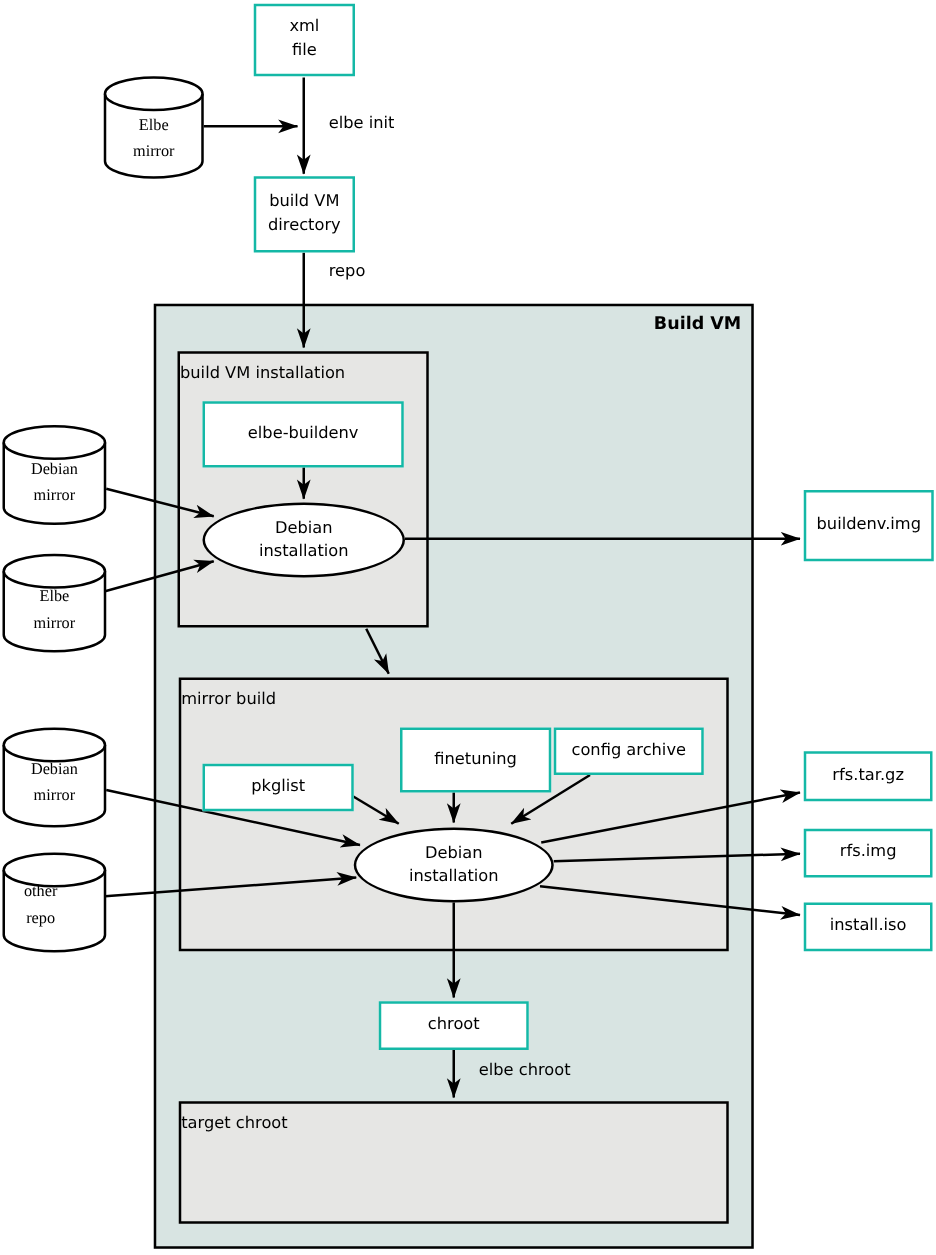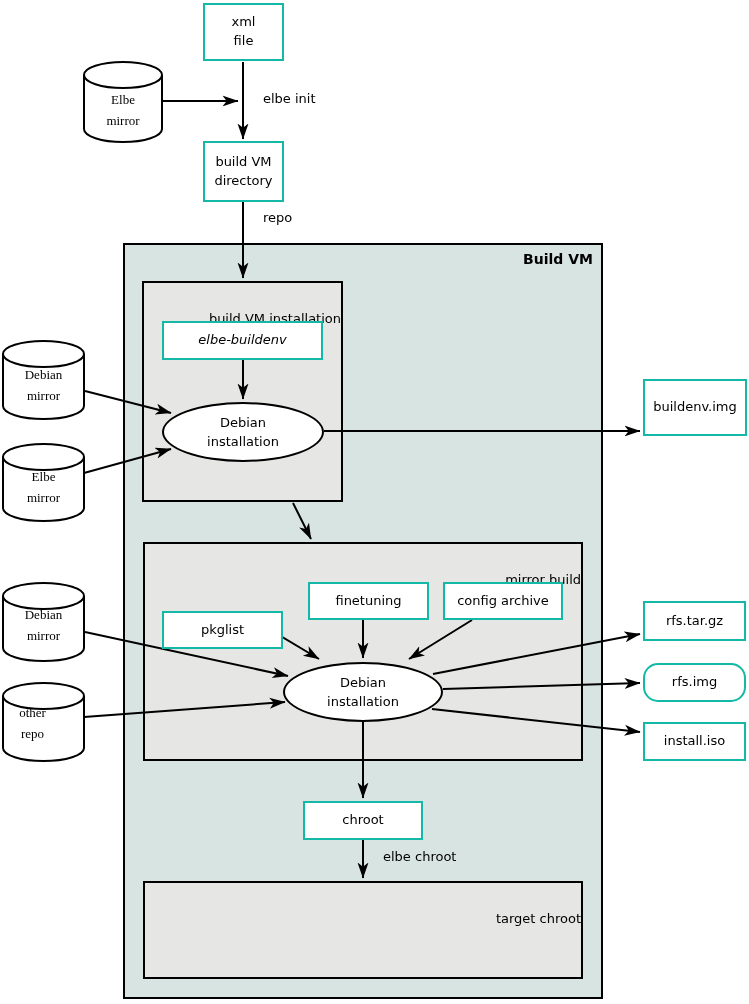--- a/index.html
+++ b/index.html
@@ -12,21 +12,21 @@
   .buildvm {
     position:absolute; left:123px; top:243px; width:480px; height:756px;
     background:var(--container-bg,#d8e4e2); border:2px solid #000;
   }
   .container-label {
     position:absolute; top:6px; right:8px; font-weight:bold; font-size:14px;
   }
   .group {
     position:absolute; background:var(--group-bg,#e6e6e4); border:2px solid #000;
   }
-  .group-label { text-align:right; padding-top:8px;margin-top:20px; }
+  .group-label { text-align:left; padding-top:8px; }
   .box {
     position:absolute; background:var(--node-bg,#ffffff); border:2px solid #14b8a6;
     display:flex; align-items:center; justify-content:center; text-align:center;
     white-space:pre-line; line-height:1.45;
   }
   .ellipse {
     position:absolute; background:var(--node-bg,#ffffff); border:2px solid #000;
     border-radius:50%; display:flex; align-items:center; justify-content:center;
     text-align:center; white-space:pre-line; line-height:1.5;
   }
@@ -107,39 +107,39 @@
     <line x1="363" y1="722" x2="363" y2="798" marker-end="url(#arrow)"></line>
     <line x1="363" y1="840" x2="363" y2="878" marker-end="url(#arrow)"></line>
   </svg>
 
   <div class="box" style="left:203px; top:3px; width:81px; height:58px;">xml
 file</div>
 
   <div class="box" style="left:203px; top:141px; width:81px; height:61px;">build VM
 directory</div>
 
-  <div class="box" style="left:162px; top:321px; width:161px; height:39px;font-style:italic;">elbe-buildenv</div>
+  <div class="box" style="left:162px; top:321px; width:161px; height:53px;">elbe-buildenv</div>
 
   <div class="ellipse" style="left:162px; top:402px; width:162px; height:60px;">Debian
 installation</div>
 
-  <div class="box" style="left:643px; top:379px; width:104px; height:57px;">buildenv.img</div>
+  <div class="box" style="left:643px; top:392px; width:104px; height:57px;">buildenv.img</div>
 
   <div class="box" style="left:162px; top:582px; width:121px; height:38px;margin-top:29px;">pkglist</div>
 
-  <div class="box" style="left:308px; top:582px; width:121px; height:38px;">finetuning</div>
+  <div class="box" style="left:320px; top:582px; width:121px; height:52px;">finetuning</div>
 
   <div class="box" style="left:443px; top:582px; width:120px; height:38px;">config archive</div>
 
   <div class="ellipse" style="left:283px; top:662px; width:160px; height:60px;">Debian
 installation</div>
 
   <div class="box" style="left:643px; top:601px; width:103px; height:40px;">rfs.tar.gz</div>
 
-  <div class="box" style="left:643px; top:663px; width:103px; height:39px;border-radius:15px;">rfs.img</div>
+  <div class="box" style="left:643px; top:663px; width:103px; height:39px;">rfs.img</div>
 
   <div class="box" style="left:643px; top:722px; width:103px; height:39px;">install.iso</div>
 
   <div class="box" style="left:303px; top:801px; width:120px; height:39px;">chroot</div>
 
   <div class="cyl-label" style="left:83px; top:80px; width:80px; height:60px;">Elbe
 mirror</div>
   <div class="cyl-label" style="left:3px; top:356px; width:81px; height:58px;">Debian
 mirror</div>
   <div class="cyl-label" style="left:3px; top:458px; width:81px; height:58px;">Elbe

